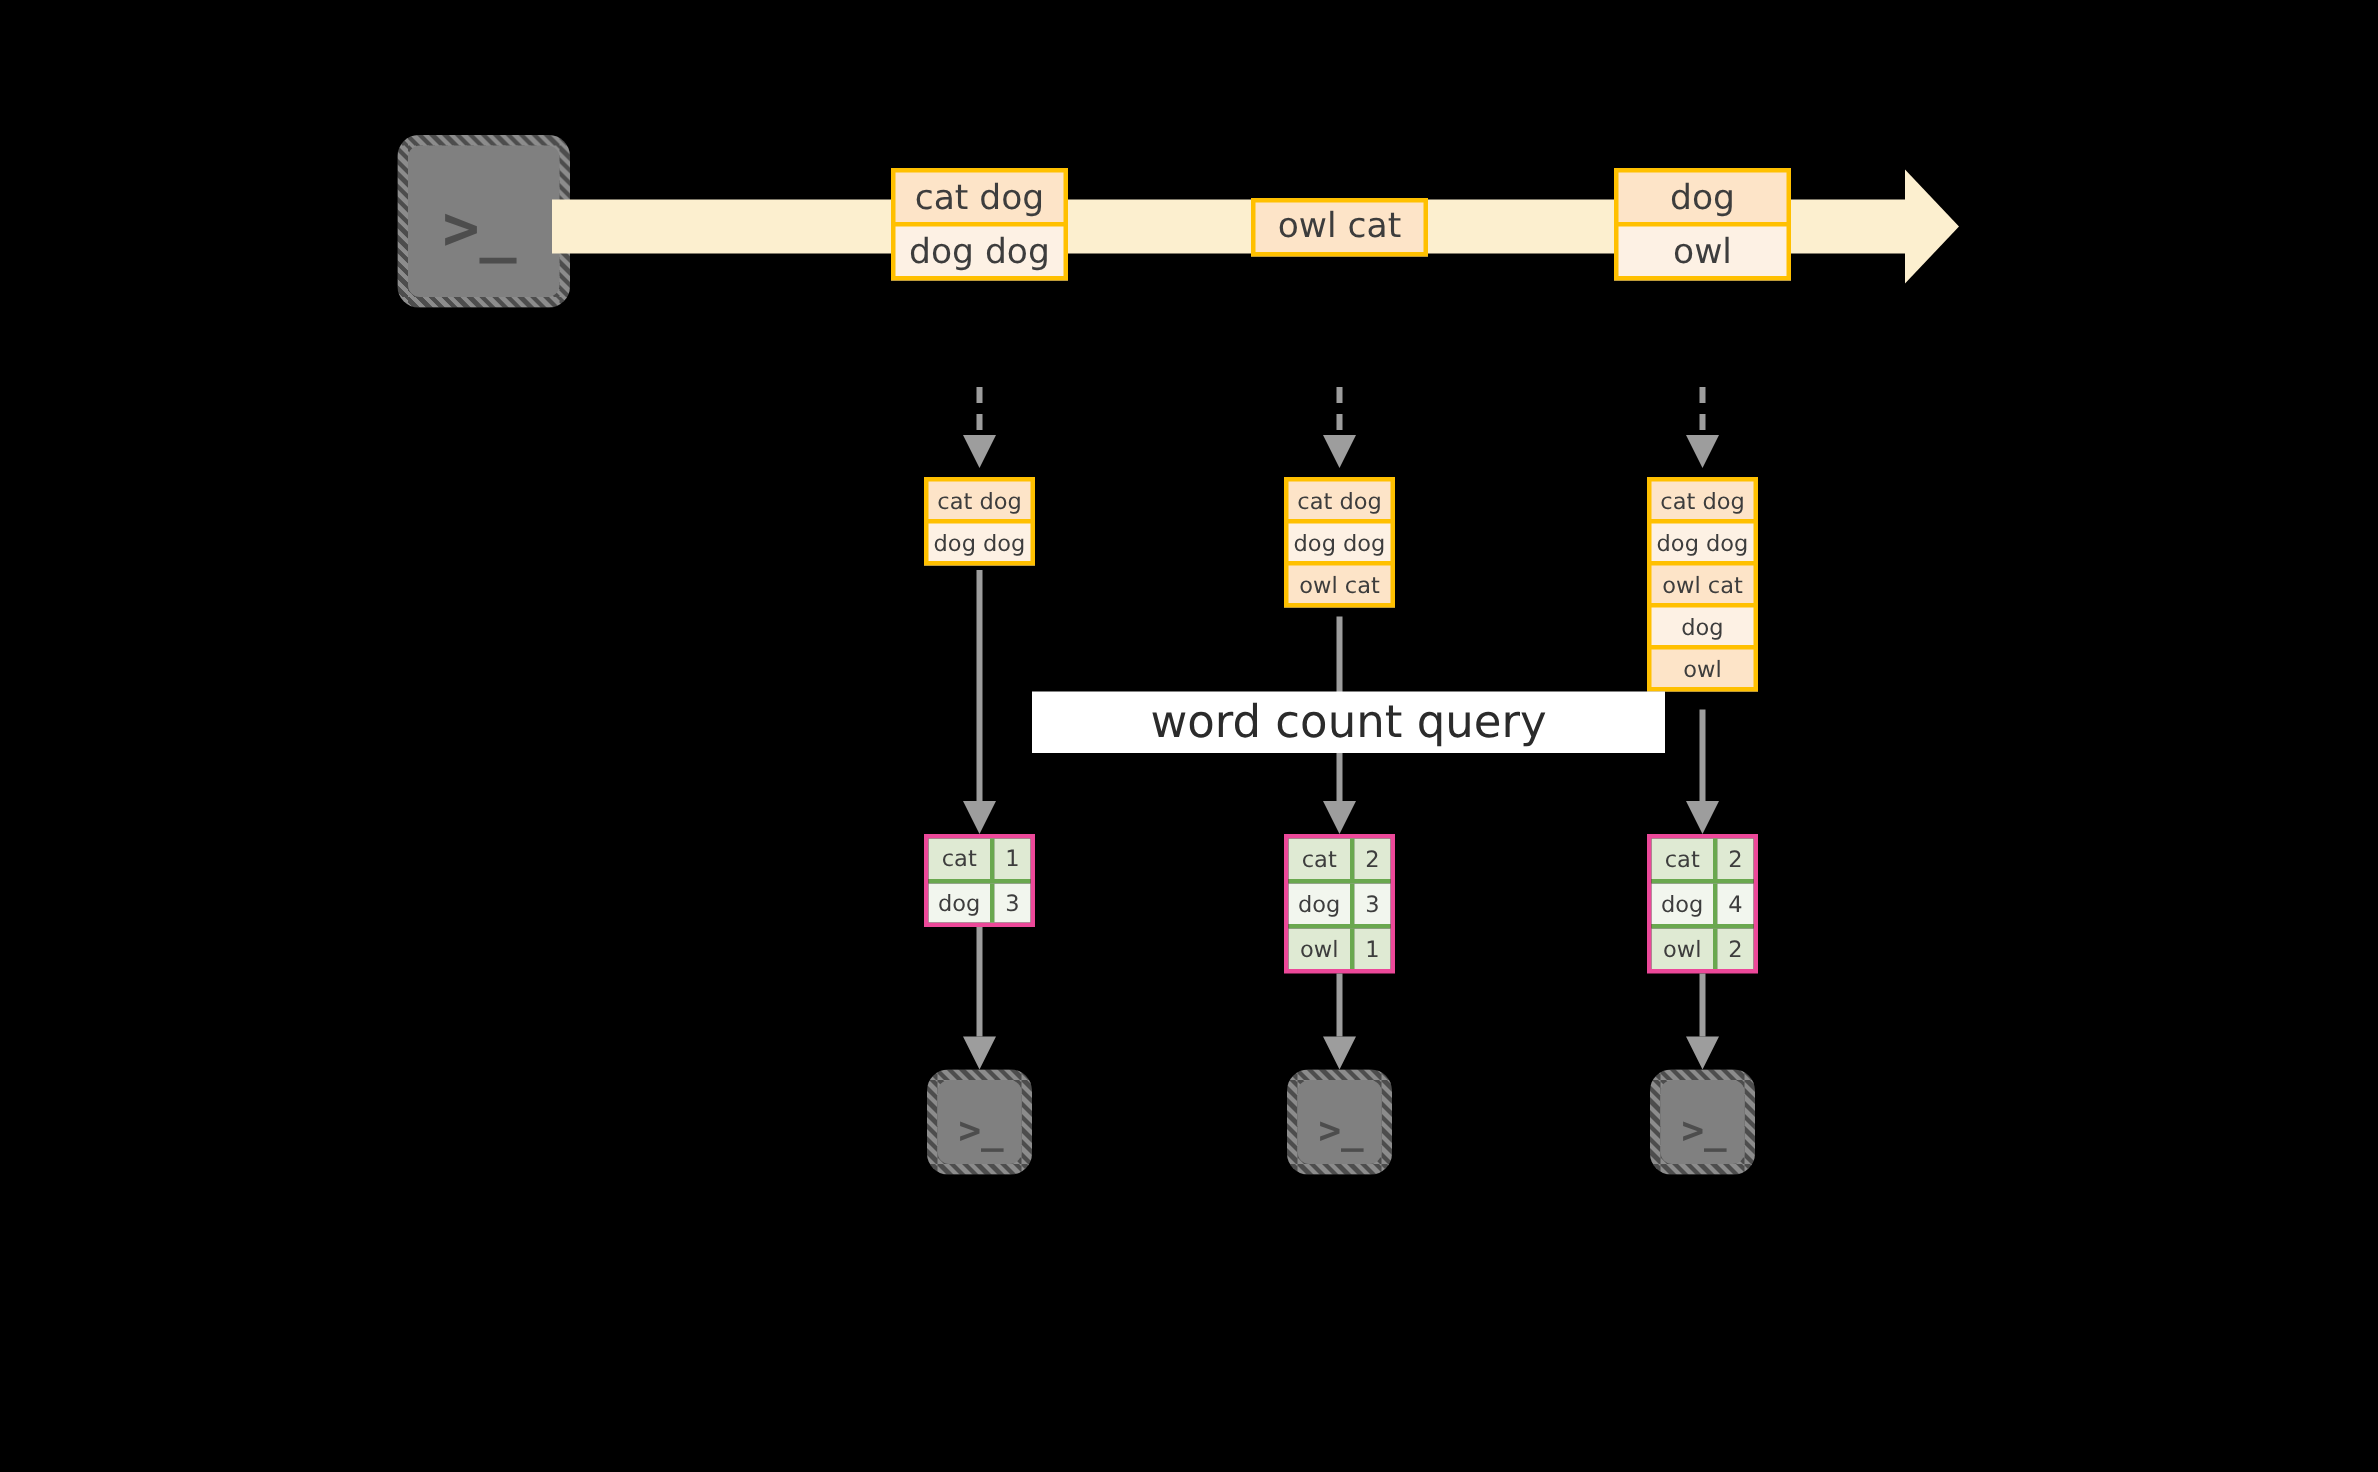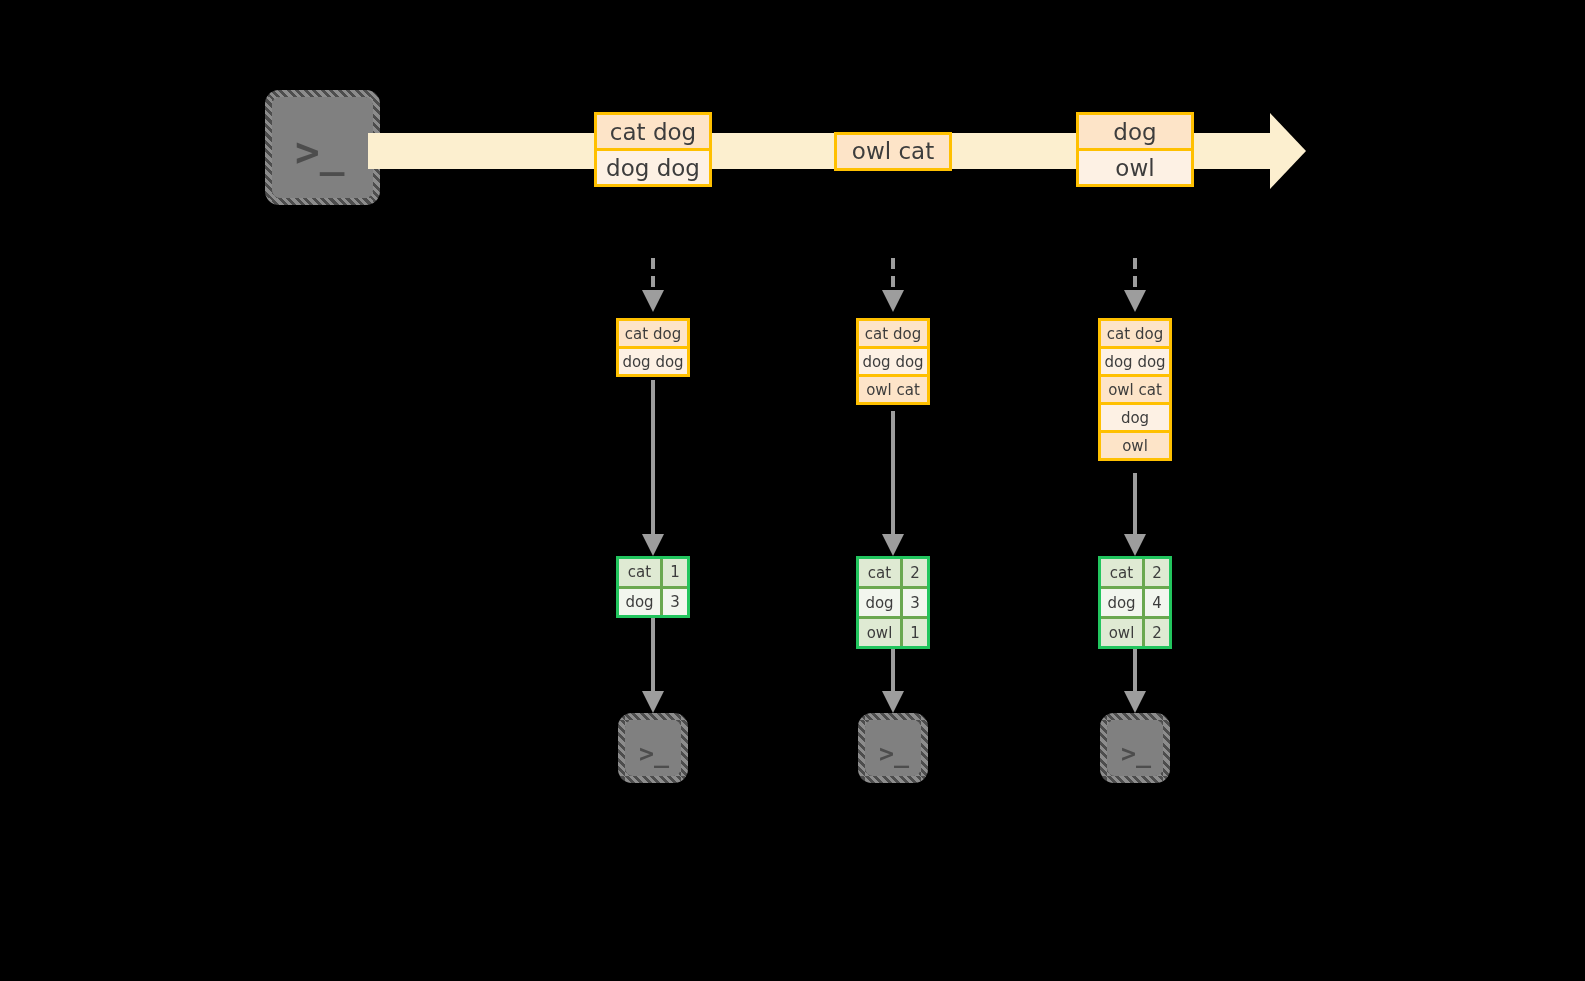--- a/index.html
+++ b/index.html
@@ -29,21 +29,21 @@
               line-height:1;user-select:none;}
 
   
   .rec{border:3px solid #ffc000;color:#3d3d3d;text-align:center;
        display:flex;align-items:center;justify-content:center;
        box-sizing:border-box;white-space:nowrap;}
   .rec.dark{background:#fde4c8;}
   .rec.light{background:#fdf1e4;}
 
   
-  .tbl{border:3px solid #22c55e;box-sizing:border-box;display:flex;
+  .tbl{border:3px solid #ec4899;box-sizing:border-box;display:flex;
        flex-direction:column;}
   .tbl .row{display:flex;flex:1 1 0;}
   .tbl .row + .row{border-top:3px solid #6aa84f;}
   .tbl .k{flex:0 0 44px;display:flex;align-items:center;justify-content:center;
           color:#3d3d3d;border-right:3px solid #6aa84f;box-sizing:border-box;}
   .tbl .v{flex:1 1 auto;display:flex;align-items:center;justify-content:center;
           color:#3d3d3d;box-sizing:border-box;}
   .tbl .row.sh .k,.tbl .row.sh .v{background:#dfead3;}
   .tbl .row.lt .k,.tbl .row.lt .v{background:#f2f6ee;}
 
@@ -158,13 +158,14 @@
         <div class="k" style="font-size: 15px;">owl</div>
         <div class="v" style="font-size: 15px;">2</div>
       </div>
     </div>
     <div class="lineV abs" style="left: 1133px; top: 649px; height: 42px;"></div>
     <div class="headV abs" style="left: 1124px; top: 691px;"></div>
     <div class="term abs" style="left: 1100px; top: 713px; width: 70px; height: 70px;">
       <div class="term-inner"></div>
       <div class="term-glyph" style="left: 14px; top: 21px; font-size: 25px;">&gt;_</div>
     </div>
+    <div class="qlabel abs" style="left: 688px; top: 461px; width: 422px; height: 41px; font-size: 30px;">word count query</div>
   </div>
 
 </body></html>

